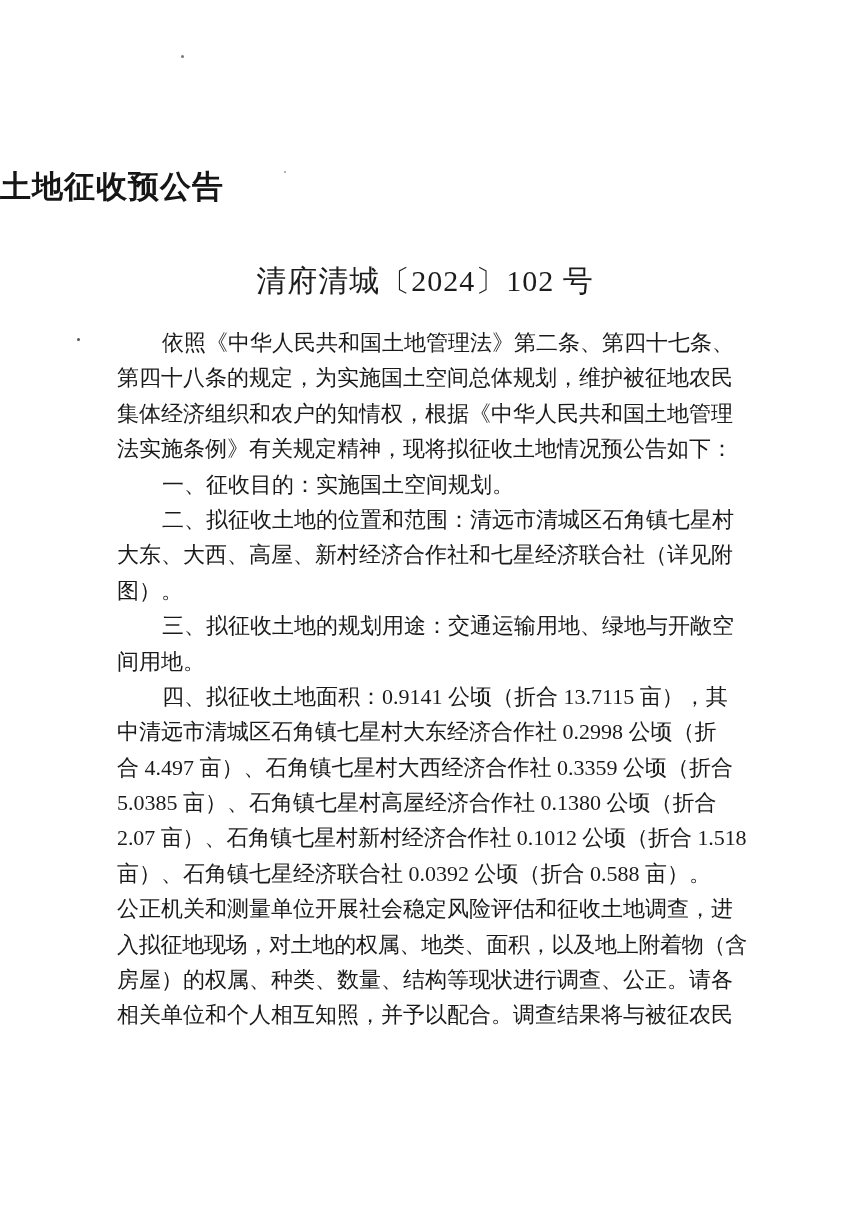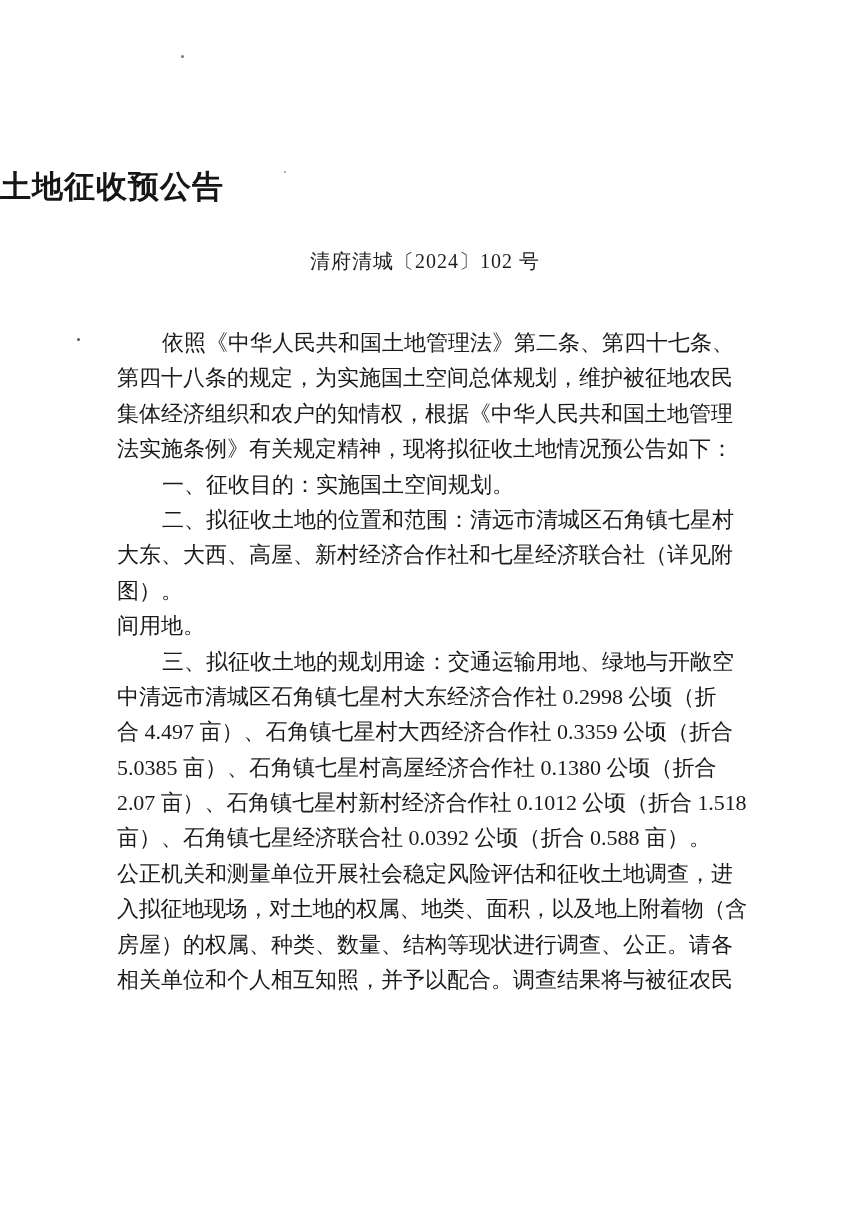--- a/index.html
+++ b/index.html
@@ -25,25 +25,25 @@
     top: 166px;
     left: 0;
     width: 100%;
     font-size: 31px;
     font-weight: 700;
     letter-spacing: 1px;
     color: #161616;
   }
   .doc-number {
     position: absolute;
-    top: 248px;
+    top: 261px;
     left: 0;
     width: 100%;
     text-align: center;
-    font-size: 20px;
+    font-size: 30px;
     letter-spacing: 1px;
     color: #1c1c1c;
   }
   .body-text {
     position: absolute;
     top: 325px;
     left: 117px;
     width: 630px;
     font-size: 22px;
     line-height: 35.4px;
@@ -81,22 +81,23 @@
 
   <div class="body-text">
     <div class="line indent">依照《中华人民共和国土地管理法》第二条、第四十七条、</div>
     <div class="line">第四十八条的规定，为实施国土空间总体规划，维护被征地农民</div>
     <div class="line">集体经济组织和农户的知情权，根据《中华人民共和国土地管理</div>
     <div class="line end">法实施条例》有关规定精神，现将拟征收土地情况预公告如下：</div>
     <div class="line indent end">一、征收目的：实施国土空间规划。</div>
     <div class="line indent">二、拟征收土地的位置和范围：清远市清城区石角镇七星村</div>
     <div class="line">大东、大西、高屋、新村经济合作社和七星经济联合社（详见附</div>
     <div class="line end">图）。</div>
+    <div class="line indent">三、拟征收土地的规划用途：交通运输用地、绿地与开敞空</div>
     <div class="line end">间用地。</div>
-    <div class="line indent">三、拟征收土地的规划用途：交通运输用地、绿地与开敞空</div>
+    <div class="line indent">四、拟征收土地面积：0.9141 公顷（折合 13.7115 亩），其</div>
     <div class="line">中清远市清城区石角镇七星村大东经济合作社 0.2998 公顷（折</div>
     <div class="line">合 4.497 亩）、石角镇七星村大西经济合作社 0.3359 公顷（折合</div>
     <div class="line">5.0385 亩）、石角镇七星村高屋经济合作社 0.1380 公顷（折合</div>
     <div class="line" style="letter-spacing: -0.075px;">2.07 亩）、石角镇七星村新村经济合作社 0.1012 公顷（折合 1.518</div>
     <div class="line end">亩）、石角镇七星经济联合社 0.0392 公顷（折合 0.588 亩）。</div>
     <div class="line">公正机关和测量单位开展社会稳定风险评估和征收土地调查，进</div>
     <div class="line" style="letter-spacing: -0.275862px; text-align: right;">入拟征地现场，对土地的权属、地类、面积，以及地上附着物（含</div>
     <div class="line">房屋）的权属、种类、数量、结构等现状进行调查、公正。请各</div>
     <div class="line">相关单位和个人相互知照，并予以配合。调查结果将与被征农民</div>
   </div>

